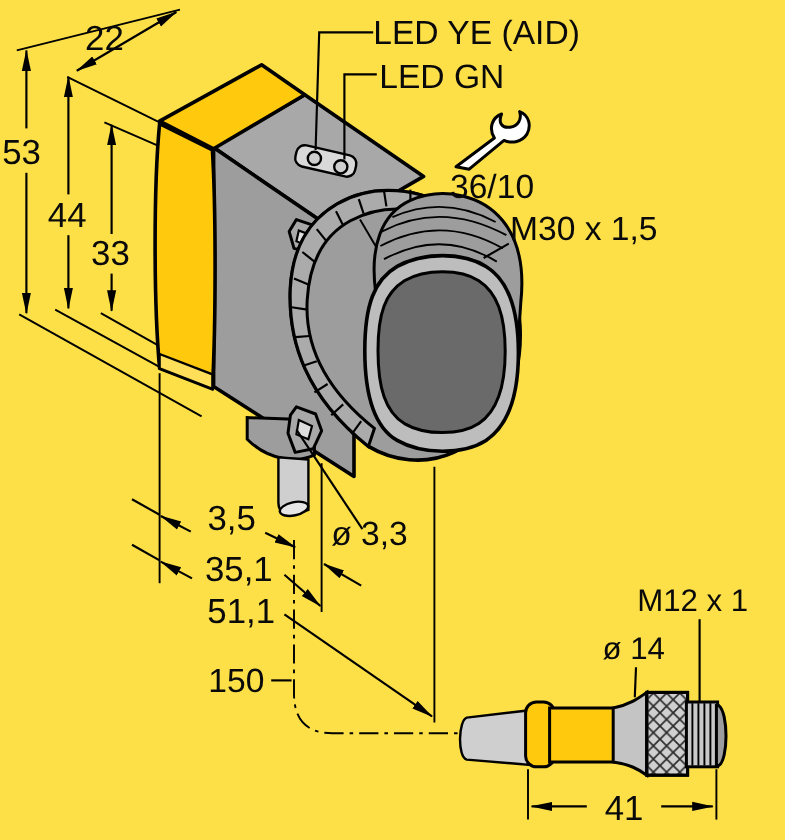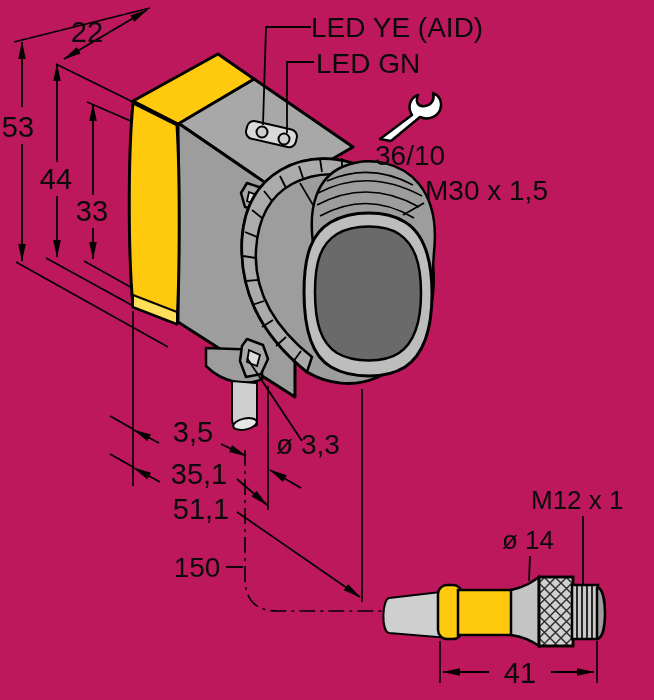--- a/index.html
+++ b/index.html
@@ -1,16 +1,16 @@
 <!DOCTYPE html>
 <html><head>
 <meta charset="utf-8">
 <style>
   html,body{margin:0;padding:0;background:#ffffff;}
-  .canvas{position:relative;width:654px;height:700px;background:#be185d;overflow:hidden;
+  .canvas{position:relative;width:654px;height:700px;background:#fde047;overflow:hidden;
           font-family:"Liberation Sans", sans-serif;}
   svg{display:block}
   .dimline{stroke:#000;stroke-width:1.8;fill:none}
   .extline{stroke:#000;stroke-width:1.6;fill:none}
   .leader{stroke:#000;stroke-width:1.8;fill:none}
   .centerline{stroke:#000;stroke-width:1.6;fill:none;stroke-dasharray:16 5 3 5}
   .hatch{stroke:#000;stroke-width:1.8}
   .thread{stroke:#000;stroke-width:1.6;fill:none}
   text{fill:#0a0a0a}
   .dimtext{font-size:29px}

